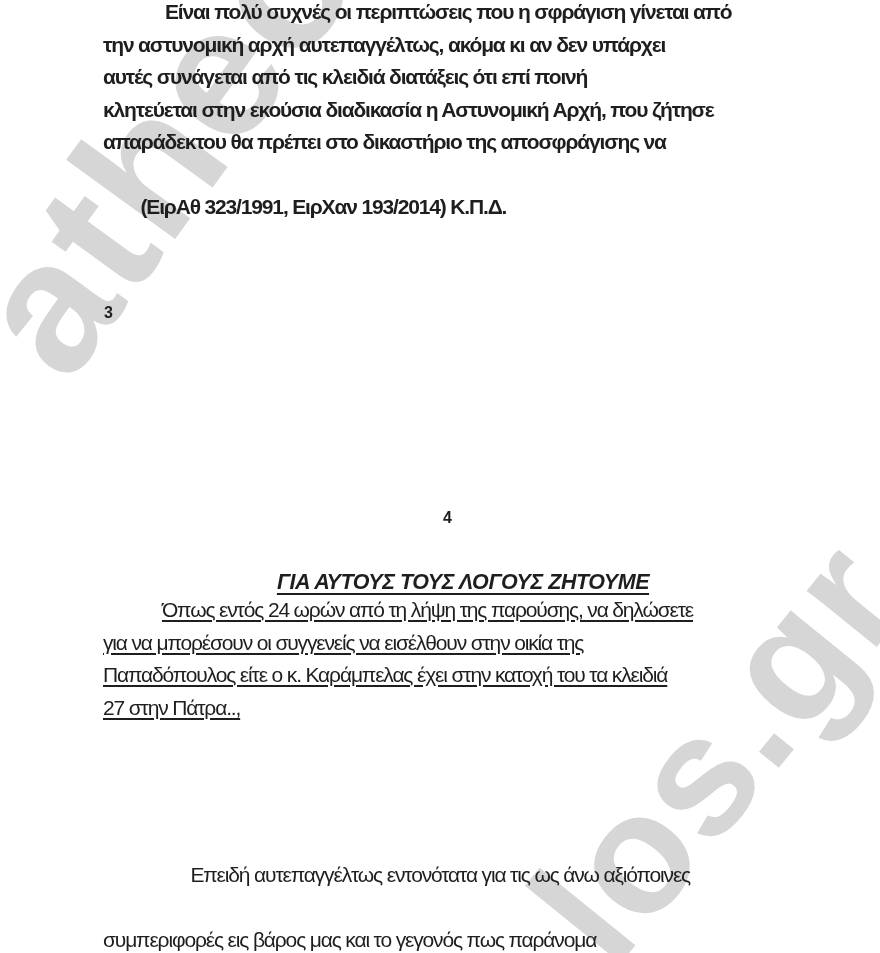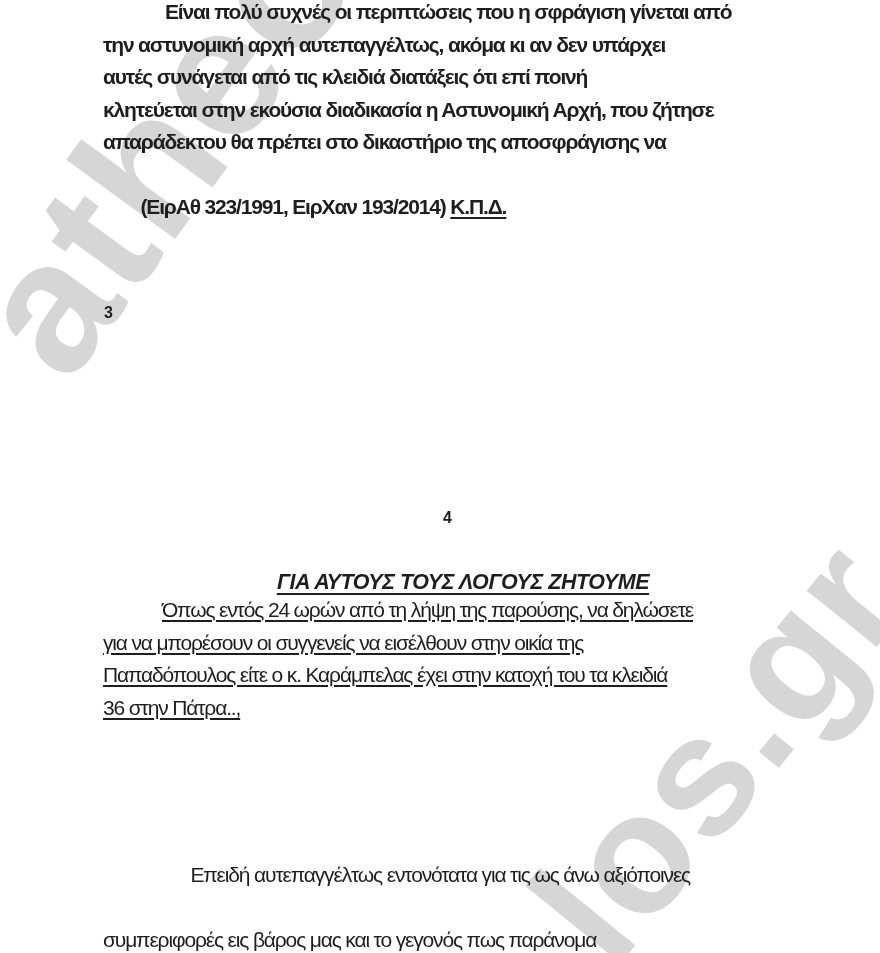--- a/index.html
+++ b/index.html
@@ -49,21 +49,20 @@
     font-size: 21px;
     line-height: 32.5px;
     letter-spacing: -0.055em;
   }
   .line { white-space: pre; }
   .indent1 { padding-left: 62px; }
   .indent2 { padding-left: 59px; }
   .indent3 { padding-left: 50px; }
   .bold { font-weight: normal; }
   .uline {
-    text-decoration: underline;
     text-decoration-thickness: 2px;
     text-underline-offset: 3px;
   }
   .p1 { top: -4px; font-weight: bold; }
   .p2 { top: 594px; font-weight: normal; }
   .p2 .line {
     text-decoration: underline;
     text-decoration-thickness: 2px;
     text-underline-offset: 3px;
   }
@@ -122,21 +121,21 @@
     <div class="pagenum num4">4</div>
 
     <div class="heading">
       <span>ΓΙΑ ΑΥΤΟΥΣ ΤΟΥΣ ΛΟΓΟΥΣ ΖΗΤΟΥΜΕ</span>
     </div>
 
     <div class="para p2">
       <div class="line indent2">Όπως εντός 24 ωρών από τη λήψη της παρούσης, να δηλώσετε</div>
       <div class="line">για να μπορέσουν οι συγγενείς να εισέλθουν στην οικία της</div>
       <div class="line">Παπαδόπουλος είτε ο κ. Καράμπελας έχει στην κατοχή του τα κλειδιά</div>
-      <div class="line">36 στην Πάτρα..,</div>
+      <div class="line">27 στην Πάτρα..,</div>
     </div>
 
     <div class="para p3">
       <div class="line indent3">
         <span class="bold">Επειδή</span><span> αυτεπαγγέλτως εντονότατα για τις ως άνω αξιόποινες</span>
       </div>
       <div class="line">συμπεριφορές εις βάρος μας και το γεγονός πως παράνομα</div>
 
     </div>
 

